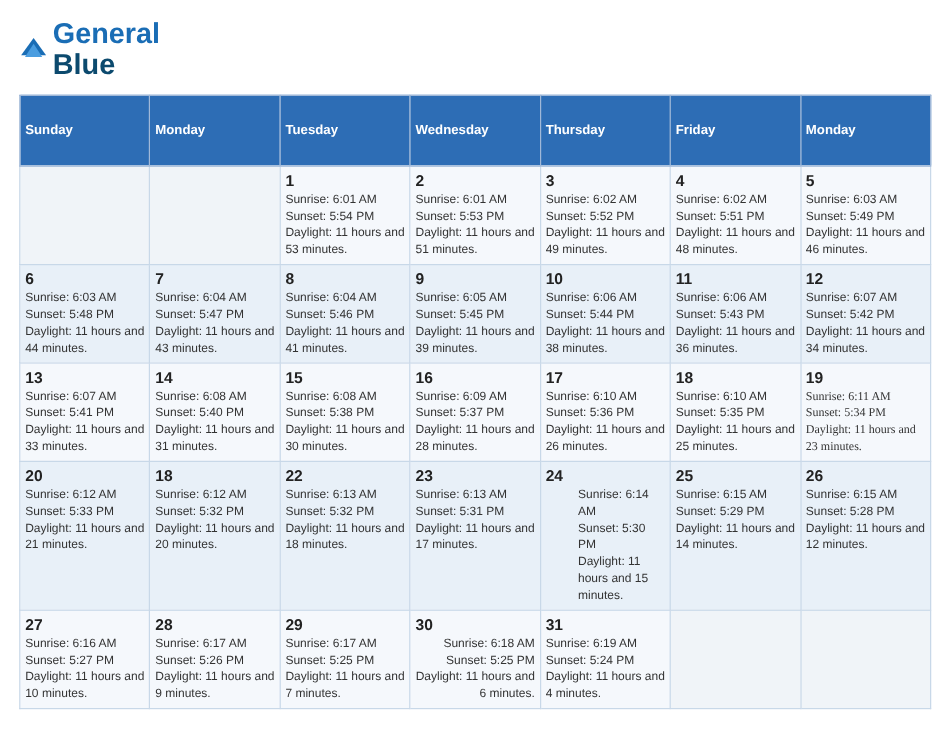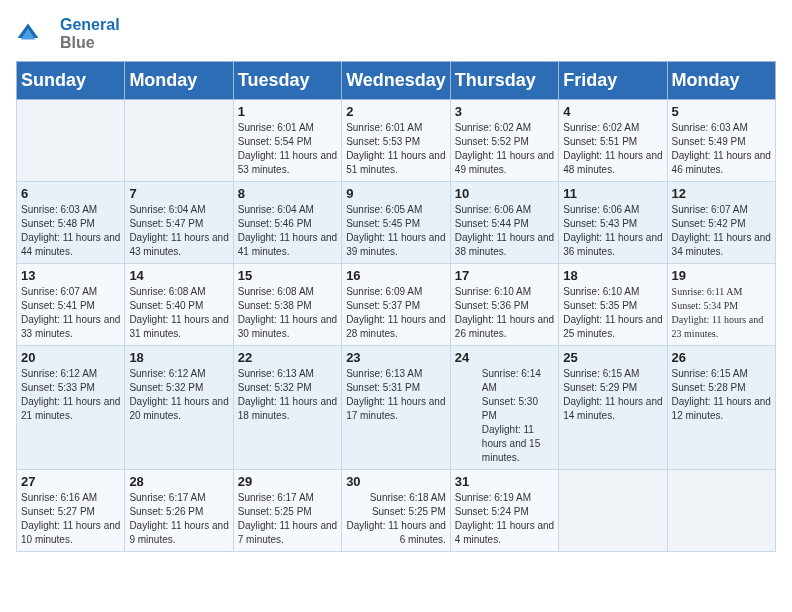--- a/index.html
+++ b/index.html
@@ -15,25 +15,24 @@
       justify-content: space-between;
       align-items: flex-start;
       margin-bottom: 10px;
     }
     .logo {
       display: flex;
       align-items: center;
       gap: 4px;
     }
     .logo-text {
-      font-size: 16px;
+      font-size: 24px;
       font-weight: bold;
       color: #333;
       line-height: 1.1;
-      margin-left: 16px;
     }
     .logo-text span { color: #1a6db5; }
     .logo-icon {
       width: 24px;
       height: 24px;
     }
     .title-block { text-align: right; }
     .month-title {
       font-size: 36px;
       font-weight: normal;
@@ -44,23 +43,23 @@
       color: #555;
     }
     table {
       width: 100%;
       border-collapse: collapse;
       font-size: 11px;
     }
     thead tr th {
       background: #2d6db5;
       color: #fff;
-      padding: 8px 4px;
+      padding: 23px 4px;
       text-align: left;
-      font-size: 18px;
+      font-size: 11px;
       font-weight: bold;
       border: 1px solid #a0b8d8;
     }
     tbody tr td {
       border: 1px solid #c8d8e8;
       vertical-align: top;
       padding: 4px;
       width: calc(100% / 7);
       min-height: 70px;
       background: #fff;
@@ -85,21 +84,21 @@
 <body>
 
 <div class="header">
   <div class="logo">
     <svg class="logo-icon" viewBox="0 0 30 30" xmlns="http://www.w3.org/2000/svg">
       <polygon points="15,2 28,20 2,20" fill="#1a6db5"></polygon>
       <polygon points="15,8 24,22 6,22" fill="#4a9de0"></polygon>
     </svg>
     <div class="logo-text">
       <div><span>General</span></div>
-      <div><span style="color:#737373">Blue</span></div>
+      <div><span style="color:#0c4a6e">Blue</span></div>
     </div>
   </div>
   <div class="title-block">
     <div class="month-title"></div>
     <div class="subtitle"></div>
   </div>
 </div>
 
 <table>
   <thead>

